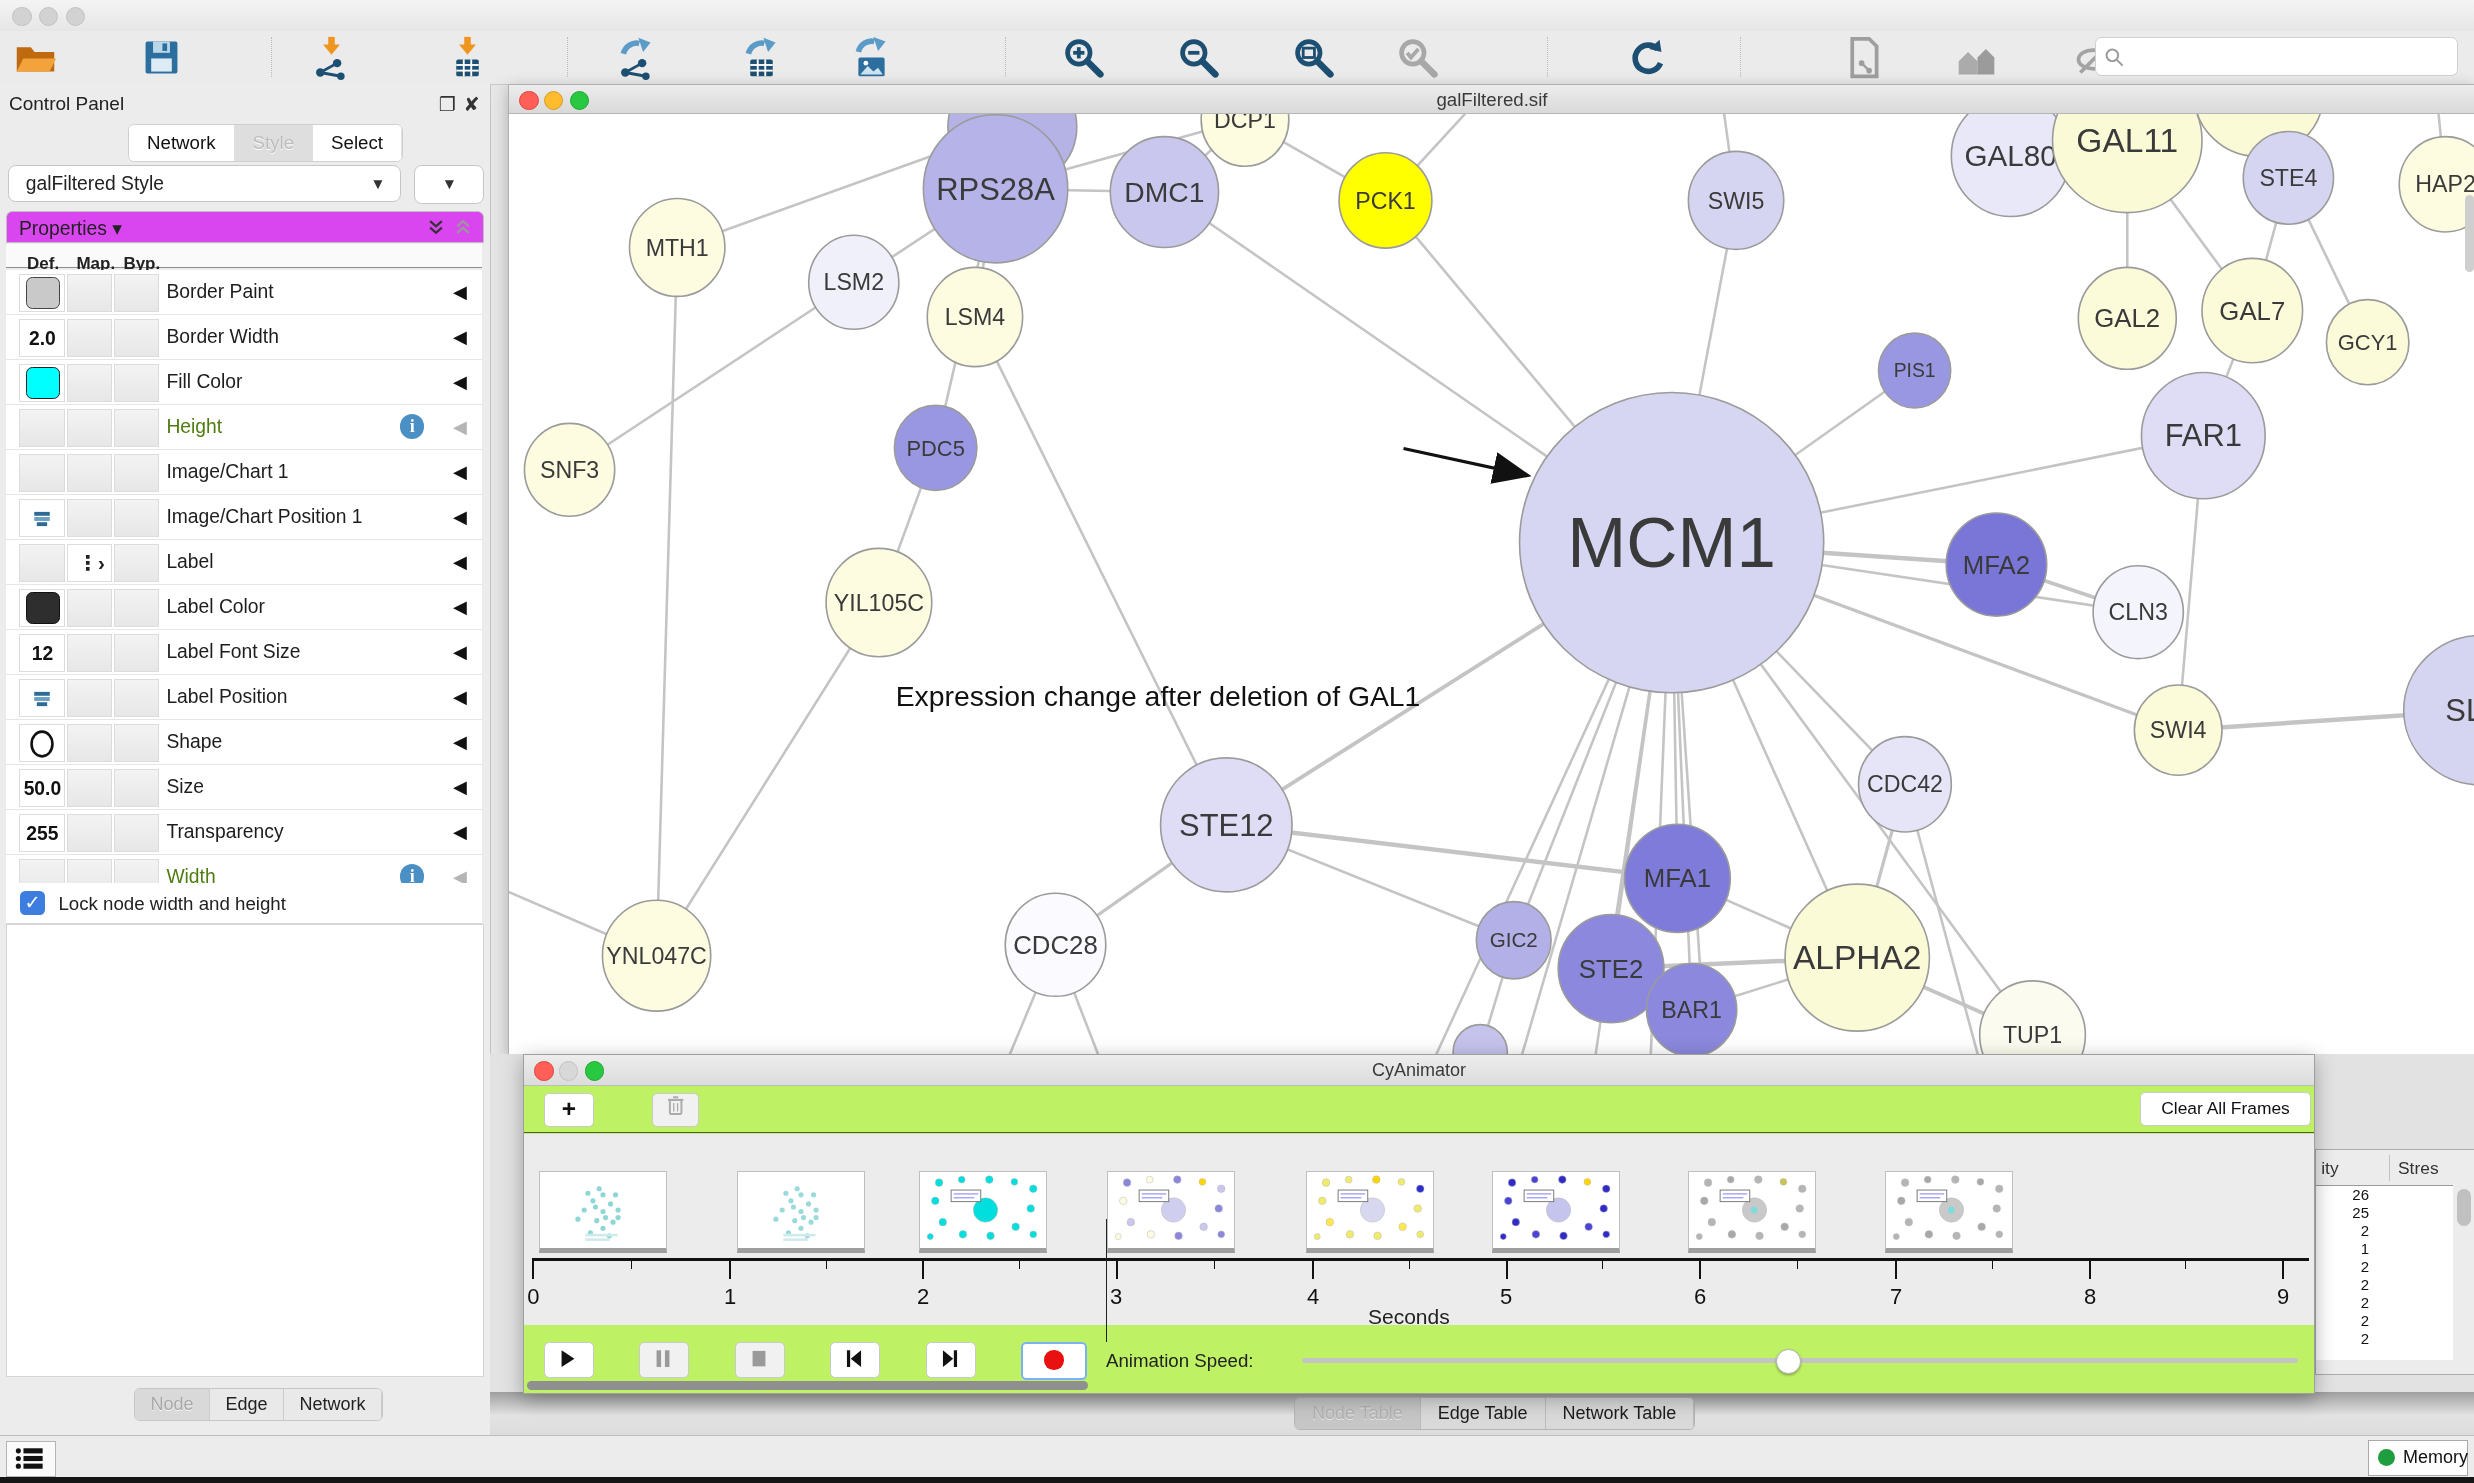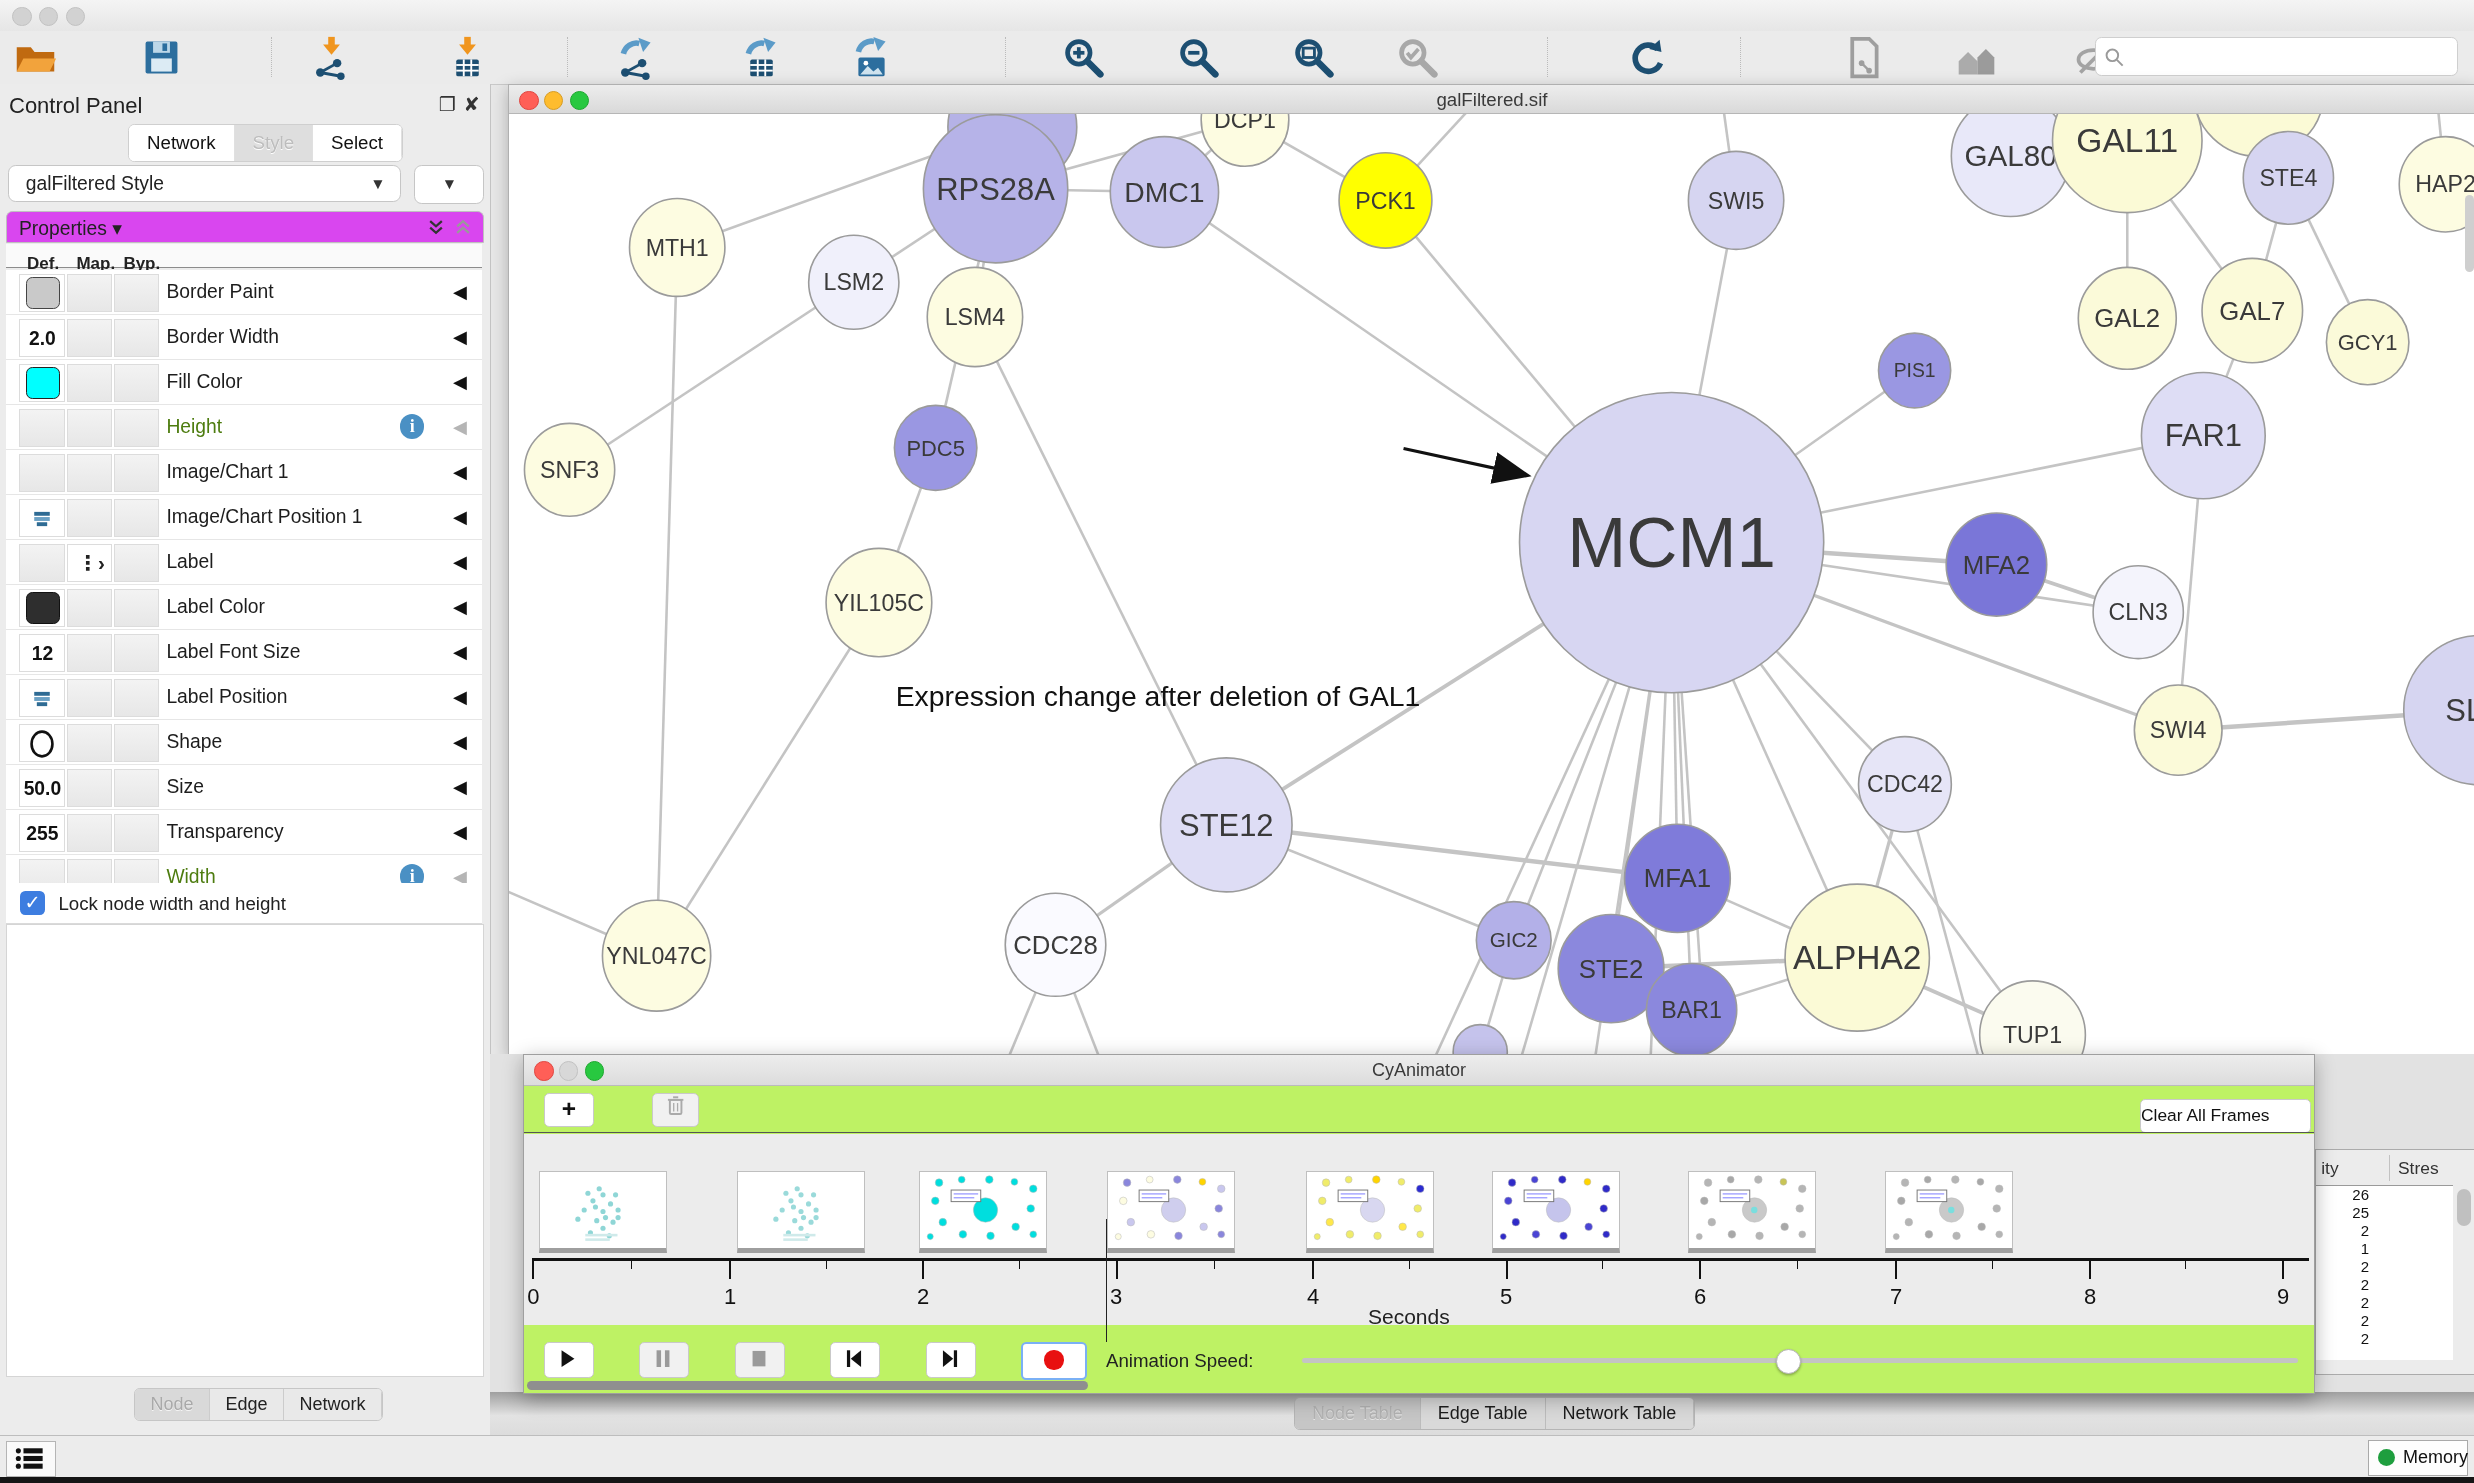--- a/index.html
+++ b/index.html
@@ -13,21 +13,21 @@
   
   #toolbar{left:0;top:31px;width:2475px;height:53px;background:#ebebeb;border-bottom:0.6px solid #c9c9c9;}
   .tbtn{position:absolute;top:3.9px;width:45px;height:45px;cursor:pointer;}
   .tbtn svg{width:45px;height:45px;}
   .tsep{position:absolute;top:6.4px;width:0;height:40px;border-left:1.3px dotted #bbb;}
   #searchbox{position:absolute;left:2095px;top:6.4px;width:361px;height:37px;background:#fff;border:1.3px solid #cfcfcf;border-radius:6.4px;}
   #searchbox svg{position:absolute;left:7.7px;top:9px;}
   #searchbox input{position:absolute;left:36px;top:3.9px;width:316px;height:27px;border:none;outline:none;font-size:19.3px;background:transparent;}
   
   #controlpanel{left:0;top:84px;width:490px;height:1351px;background:#ececec;border-right:1.3px solid #c4c4c4;}
-  #cp-title{position:absolute;left:9px;top:9px;font-size:22px;color:#222;}
+  #cp-title{position:absolute;left:9px;top:9px;font-size:19px;color:#222;}
   .cp-wbtn{position:absolute;top:9px;font-size:19.3px;color:#333;}
   #cp-tabs{position:absolute;left:128px;top:40px;height:36px;display:flex;border:1.3px solid #cfcfcf;border-radius:6.4px;overflow:hidden;background:#fff;}
   .cp-tab{padding:0 18px;line-height:35px;font-size:18.7px;color:#111;background:#fff;border-right:1.3px solid #e0e0e0;cursor:pointer;}
   .cp-tab.sel{background:#dedede;color:#bdbdbd;text-shadow:0 0.6px 0 #fff;}
   #style-dd{position:absolute;left:7.7px;top:81px;width:393px;height:37px;background:#fff;border:1.3px solid #c6c6c6;border-radius:7.7px;font-size:19.3px;color:#222;line-height:36px;padding-left:17px;box-sizing:border-box;cursor:pointer;}
   #style-dd .caret,#style-dd2 .caret{position:absolute;right:14px;top:0;line-height:36px;font-size:15.5px;color:#333;}
   #style-dd2{position:absolute;left:414px;top:81px;width:68px;height:37px;background:#fff;border:1.3px solid #c6c6c6;border-radius:7.7px;cursor:pointer;}
   #style-dd2 .caret{right:26px;}
   #props-strip{position:absolute;left:6.4px;top:127px;width:476px;height:30px;background:#d946ef;border:0.6px solid #c0c0c0;border-radius:6.4px 6.4px 0 0;}
   #props-strip .ptitle{position:absolute;left:11.6px;top:4.5px;font-size:19.3px;color:#222;}
@@ -75,21 +75,21 @@
   #tb-tabs{position:absolute;left:804px;top:5.2px;height:31px;display:flex;border:1.3px solid #b5b5b5;border-radius:5.8px;overflow:hidden;}
   .tb-tab{padding:0 17px;line-height:30px;font-size:18px;background:#d9d9d9;color:#1c1c1c;border-right:1.3px solid #bcbcbc;cursor:pointer;}
   .tb-tab.dim{background:#c6c6c6;color:#b2b2b2;text-shadow:0 0.6px 0 #e8e8e8;}
   
   #animator{left:523px;top:1054px;width:1790px;height:338px;background:#bef264;border:0.6px solid #9f9f9f;box-shadow:0 5.2px 19.3px rgba(0,0,0,.3);}
   #anim-titlebar{position:absolute;left:0;top:0;width:100%;height:30px;background:linear-gradient(#ededed,#dcdcdc);border-bottom:0.6px solid #bbb;}
   #anim-titlebar .bar-title{top:4.5px;font-size:18px;color:#3a3a3a;}
   .anim-btn{position:absolute;background:#fff;border:1.3px solid #c9c9c9;border-radius:5.2px;cursor:pointer;}
   #btn-add{left:20px;top:38px;width:48px;height:32px;font-size:24.5px;font-weight:bold;text-align:center;line-height:30px;color:#111;}
   #btn-trash{left:128px;top:38px;width:45px;height:32px;background:#f1f1f1;text-align:center;line-height:32px;}
-  #btn-clear{left:1616px;top:44px;width:169px;height:32px;font-size:17.4px;text-align:left;line-height:31px;color:#111;}
+  #btn-clear{left:1616px;top:37px;width:169px;height:32px;font-size:17.4px;text-align:center;line-height:31px;color:#111;}
   #anim-sep{position:absolute;left:0;top:77px;width:100%;height:0;border-top:1.9px solid #555;}
   #timeline{position:absolute;left:0;top:79px;width:100%;height:191px;background:#ececec;}
   .frame{position:absolute;top:37px;width:126px;height:76px;background:#fff;border:0.6px solid #bfbfbf;border-bottom:5.2px solid #9e9e9e;cursor:pointer;}
   .frame svg{width:100%;height:100%;}
   #ruler{position:absolute;left:8.4px;top:124px;width:1777px;height:0;border-top:3.9px solid #111;}
   .tickM{position:absolute;width:0;height:20.6px;border-left:2.6px solid #111;top:124px;}
   .tickm{position:absolute;width:0;height:11px;border-left:1.9px solid #111;top:124px;}
   .ticknum{position:absolute;top:150px;font-size:22px;color:#111;}
   #seconds{position:absolute;left:844px;top:171px;font-size:21px;color:#222;}
   #playhead{position:absolute;top:85px;width:0;height:123px;border-left:1.9px solid #222;}

